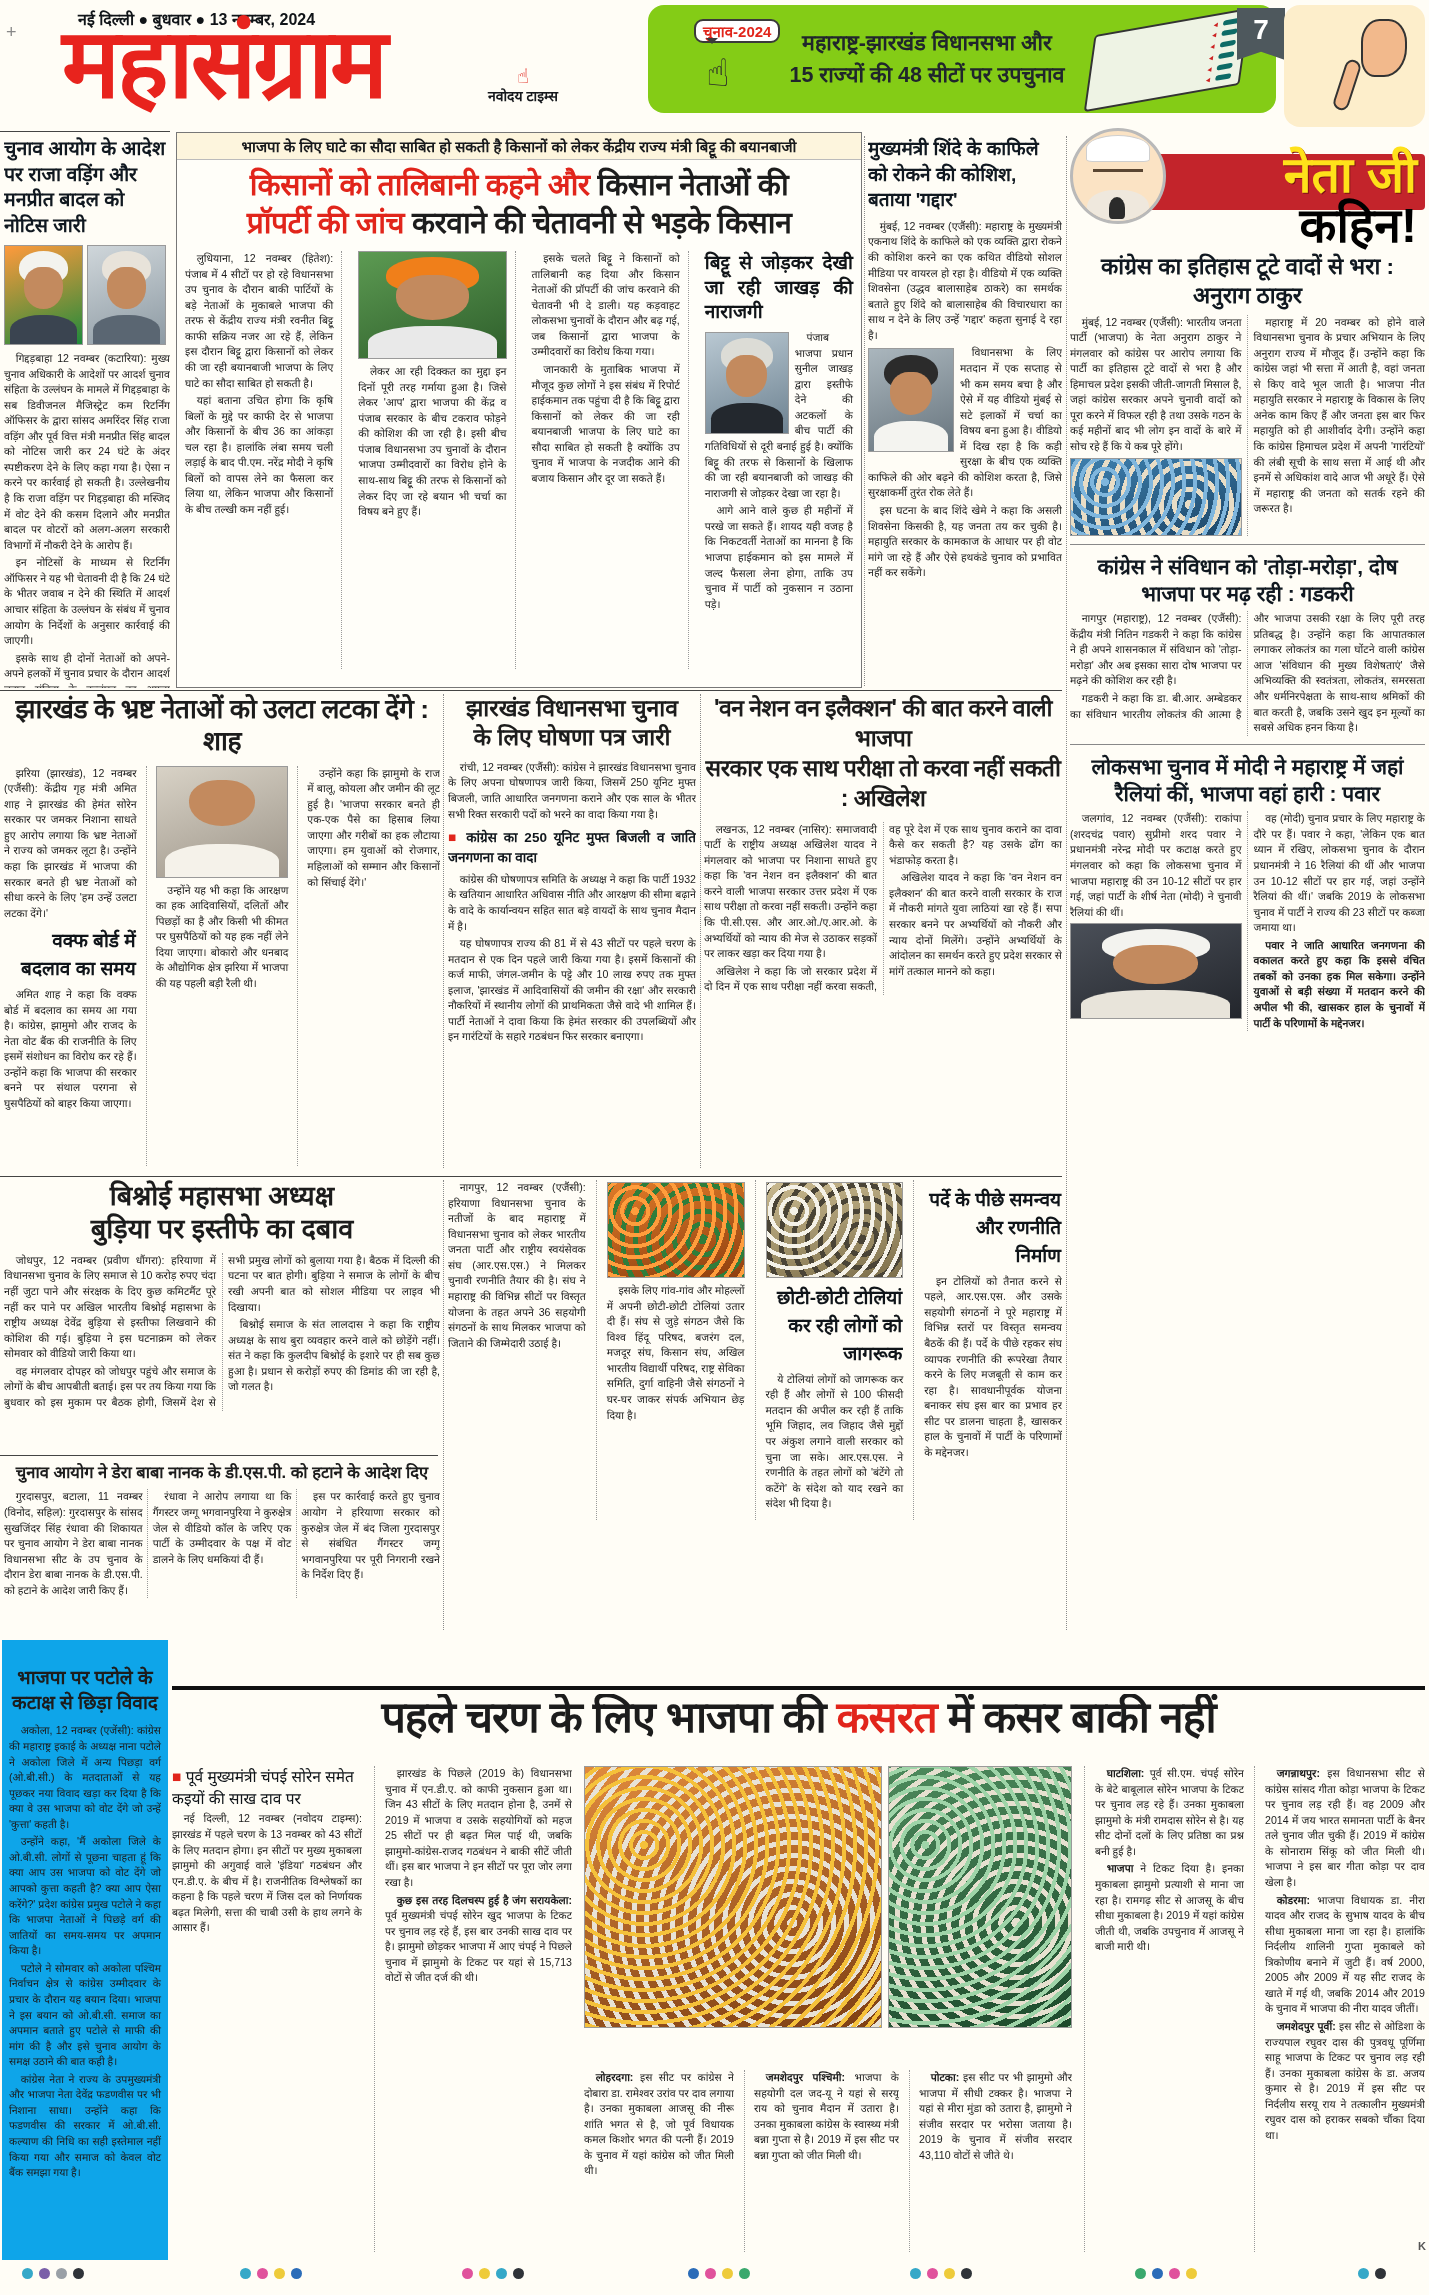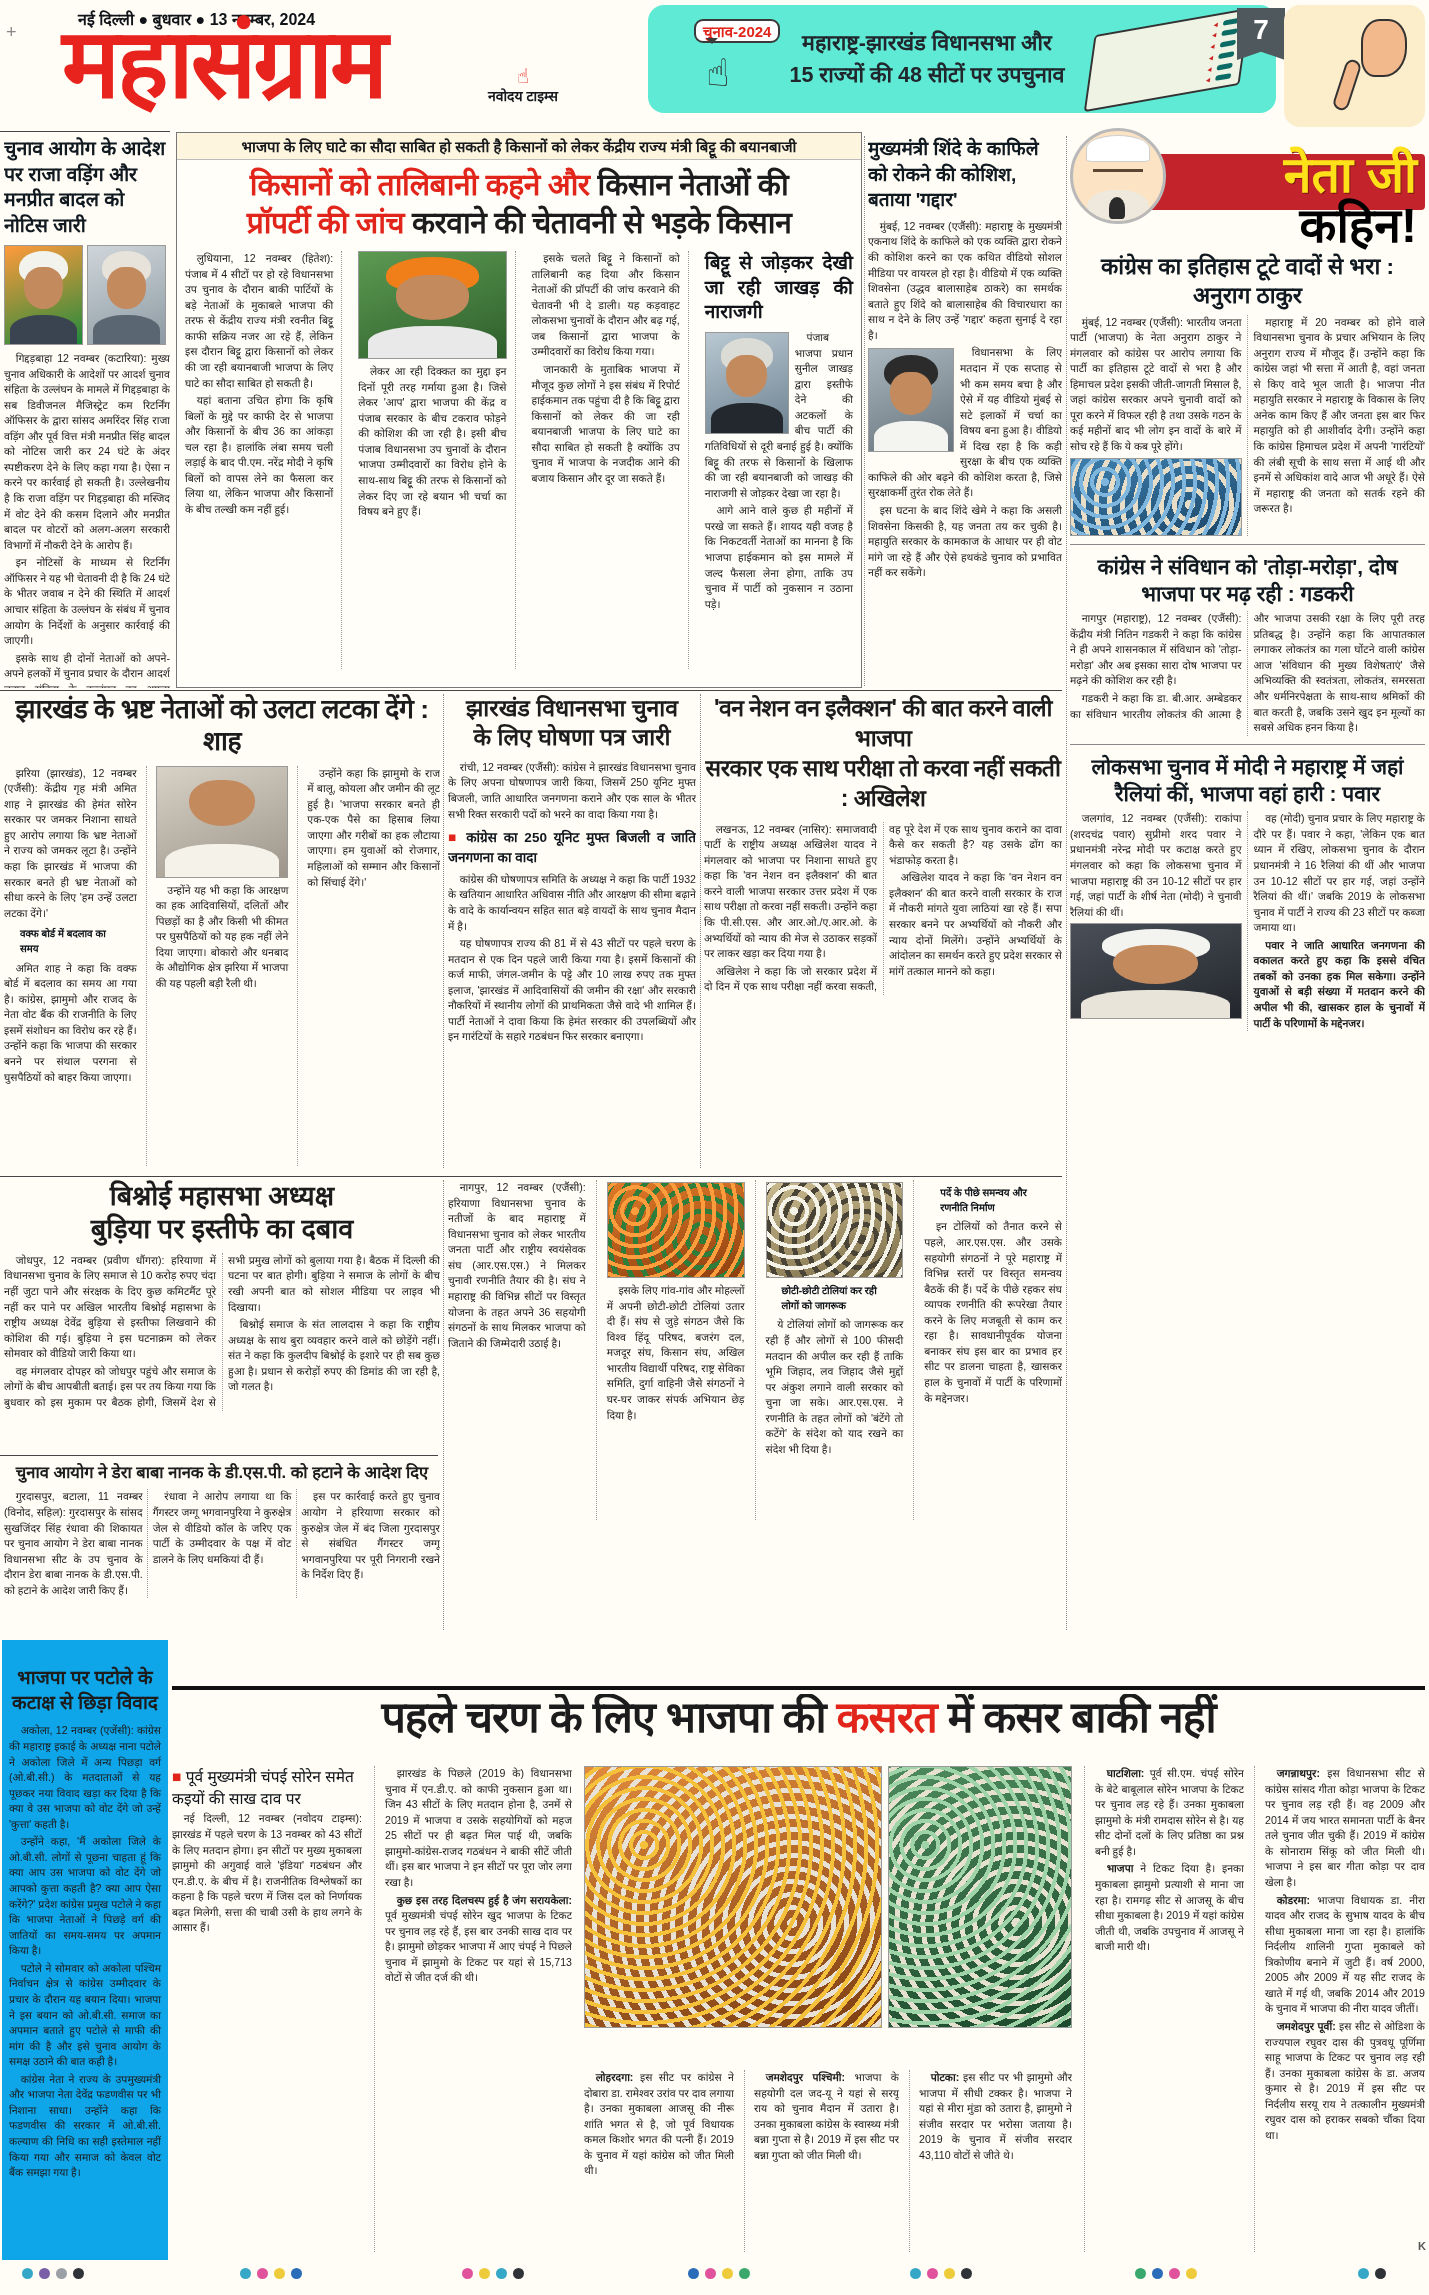--- a/index.html
+++ b/index.html
@@ -28,21 +28,21 @@
       linear-gradient(165deg,var(--bg1,#d97a2e),var(--bg2,#8a4a18)); }
   .caption { font-size:10.5px; font-weight:bold; color:#222; }
 
   
   .cropmark { left:6px; top:22px; color:#888; font-size:18px; }
   .dateline { left:78px; top:8px; font-size:16px; font-weight:900; color:#101418; }
   .masthead { left:62px; top:14px; font-size:97px; font-weight:900; color:#e8231d; line-height:1.04; letter-spacing:-3px; }
   .nav-logo { left:468px; top:66px; width:110px; text-align:center; }
   .nav-logo .hand { color:#e1251b; font-size:20px; line-height:1; }
   .nav-logo .txt { font-size:14px; font-weight:900; color:#15181c; }
-  .head-panel { left:648px; top:5px; width:628px; height:108px; background:#5eead4; border-radius:16px; }
+  .head-panel { left:648px; top:5px; width:628px; height:108px; background:#84cc16; border-radius:16px; }
   .head-panel2 { left:1284px; top:5px; width:141px; height:122px; background:#fdeecb; border-radius:16px; }
   .bubble { position:absolute; left:46px; top:14px; border:2px solid #3a3a3a; border-radius:9px; padding:0 7px; font-size:15px; font-weight:900; color:#e1251b; background:#fff; }
   .bubble:after { content:""; position:absolute; left:10px; bottom:-9px; border:6px solid transparent; border-top-color:#3a3a3a; }
   .finger { position:absolute; left:58px; top:46px; font-size:38px; color:#2b2b2b; }
   .panel-hl { position:absolute; left:128px; top:22px; width:302px; font-size:21.5px; font-weight:900; color:#20262c; line-height:1.5; text-align:center; }
   .evm { position:absolute; left:440px; top:18px; width:158px; height:74px; background:#eef3e4; border:2px solid #333; transform:rotate(-10deg) skewX(-18deg); border-radius:4px; padding:5px 8px; display:flex; flex-direction:column; justify-content:space-between; }
   .evm .erow { display:flex; justify-content:flex-end; align-items:center; gap:4px; height:6px; }
   .evm .arrow { color:#c22; font-size:7px; line-height:1; }
   .evm .btn { width:16px; height:5px; border-radius:3px; background:#0d6b66; }
   .pagebadge { left:1237px; top:8px; width:48px; height:52px; background:#4e585d; color:#fff; font-size:28px; font-weight:900; text-align:center; line-height:44px; clip-path:polygon(0 0,100% 0,100% 100%,50% 84%,0 100%); }
@@ -86,21 +86,21 @@
   .rc-photo { width:100%; height:78px; margin:3px 0 4px; }
   .rc-sep { border-top:1px solid #888; margin:8px 0; }
 
   
   .shahblk { left:4px; top:694px; width:436px; height:478px; }
   .shahblk .bhl { font-size:26.5px; font-weight:900; text-align:center; line-height:1.2; margin-bottom:8px; letter-spacing:-0.5px; }
   .shahblk .cols { display:flex; gap:9px; height:400px; }
   .shahblk .col { flex:1; border-right:1px dotted #999; padding-right:9px; }
   .shahblk .col:last-child { border-right:none; padding-right:0; }
   .shahblk .photo { width:100%; height:112px; margin-bottom:5px; }
-  .midsub { font-size:10px; font-weight:900; text-align:left; margin:6px 16px 4px; color:#0f1419; }
+  .midsub { font-size:19px; font-weight:900; text-align:right; margin:6px 1px 4px; color:#0f1419; }
 
   .maniblk { left:448px; top:694px; width:248px; height:478px; }
   .maniblk .bhl { font-size:23px; font-weight:900; text-align:center; line-height:1.28; margin-bottom:7px; }
   .maniblk .bullet { font-size:13.5px; font-weight:900; margin:6px 0 4px; color:#10161c; }
   .maniblk .sq { color:#e1251b; }
 
   .akhblk { left:704px; top:694px; width:358px; height:478px; }
   .akhblk .bhl { font-size:23px; font-weight:900; text-align:center; line-height:1.3; margin-bottom:8px; letter-spacing:-0.5px; }
   .akhblk .cols { column-count:2; column-gap:12px; column-rule:1px dotted #999; }
 

